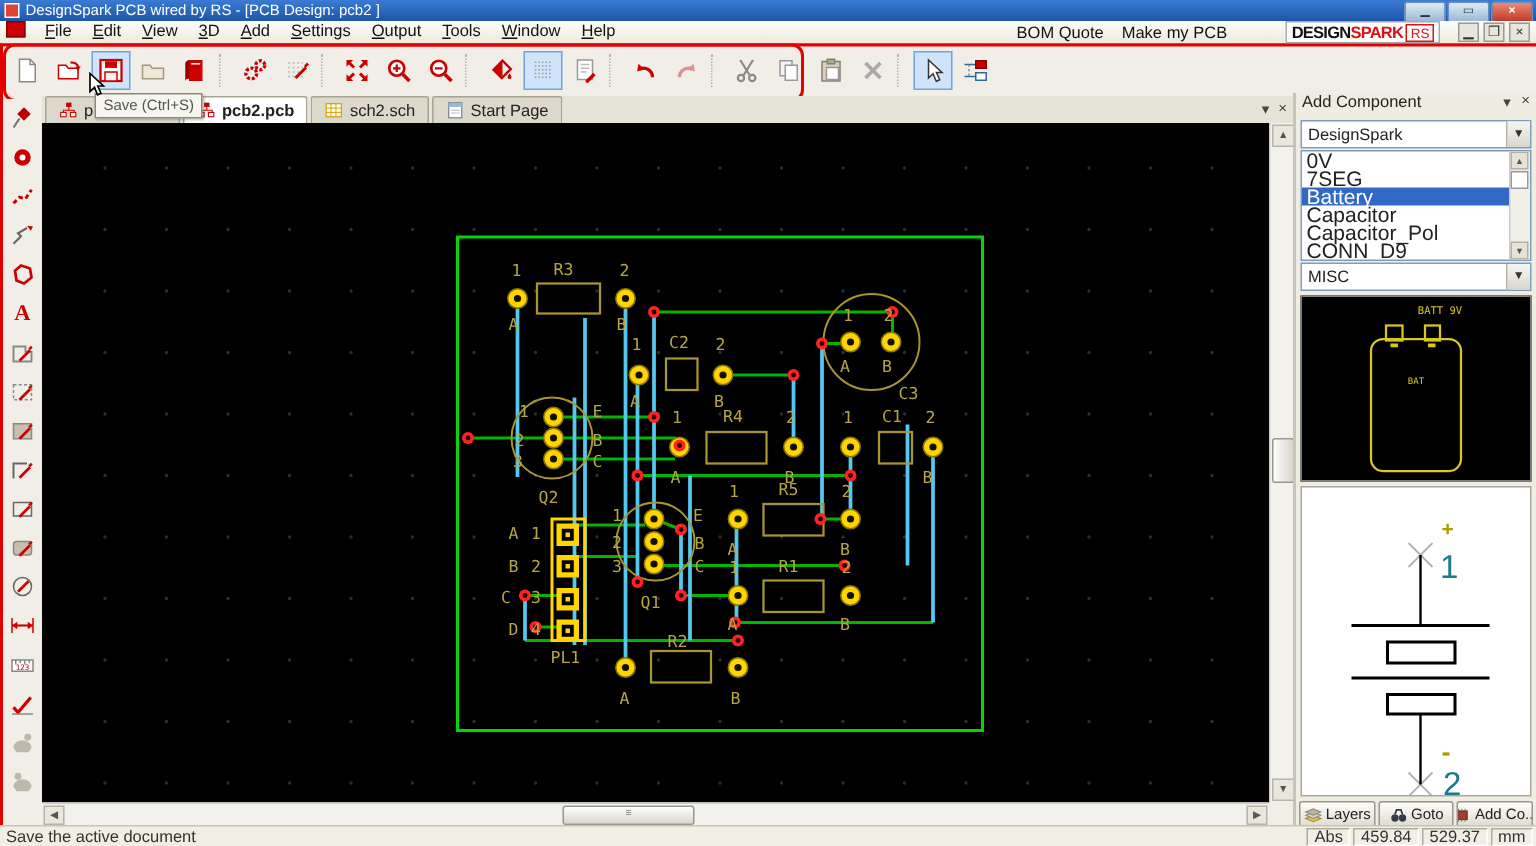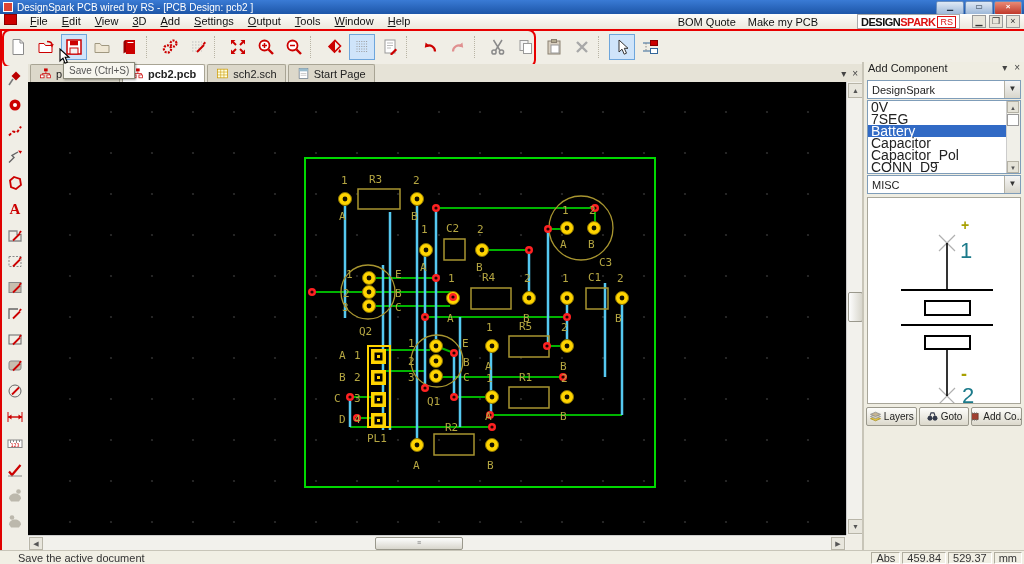--- a/index.html
+++ b/index.html
@@ -67,21 +67,21 @@
   .clist .sb{position:absolute;right:0;top:0;width:13px;height:100%;background:#f0efe8;border-left:1px solid #ccc;}
   .clist .sb div{position:absolute;left:0;width:12px;height:12px;background:#e5e3d8;border:1px solid #b5b2a5;font-size:6px;text-align:center;line-height:12px;color:#555;box-sizing:border-box;}
   .preview-fp{margin:3px 3px 0 3px;height:122px;background:#000;border:1px solid #808080;position:relative;}
   .preview-sym{margin:3px 3px 0 3px;height:205px;background:#fff;border:1px solid #a8a69a;position:relative;}
   .preview-fp svg,.preview-sym svg{position:absolute;left:0;top:0;width:100%;height:100%;}
   .pbtns{display:flex;gap:2px;margin:3px 2px 0 2px;}
   .pbtn{flex:1;height:17px;background:linear-gradient(#fdfdfb,#dcd9cc);border:1px solid #9a988c;border-radius:2px;display:flex;align-items:center;justify-content:center;gap:2px;font-size:10px;white-space:nowrap;overflow:hidden;}
   .pbtn svg{width:13px;height:13px;flex:none;}
   
   .statusbar{position:absolute;left:0;top:550px;width:1024px;height:14px;background:#f1efe4;border-top:1px solid #c8c5b8;display:flex;align-items:center;font-size:11px;color:#333;}
-  .statusbar .msg{padding-left:18px;}
+  .statusbar .msg{padding-left:4px;}
   .statusbar .segs{margin-left:auto;display:flex;height:12px;margin-right:2px;}
   .seg{border:1px solid;border-color:#b0ad9f #fff #fff #b0ad9f;padding:0 4px;line-height:11px;margin-left:2px;background:#f1efe4;}
 </style>
 </head>
 <body>
 
 <div class="screen">
 
   <div class="titlebar">
     <span class="ticon"></span>
@@ -889,20 +889,31 @@
         <div class="sb">
           <div style="top:0;">▲</div>
           <div style="top:13px;border-color:#999;background:#fff;"></div>
           <div style="bottom:0;">▼</div>
         </div>
       </div>
     <div class="combo">
       <span>MISC</span>
       <span class="drop">▼</span>
     </div>
+    <div class="preview-fp">
+        <svg id="fpsvg" viewBox="0 0 152 122">
+          <rect x="46" y="28" width="60" height="88" rx="8" fill="none" stroke="#d8c820" stroke-width="1.5"></rect>
+          <rect x="56" y="19" width="11" height="10" fill="none" stroke="#d8c820" stroke-width="1.5"></rect>
+          <rect x="82" y="19" width="10" height="10" fill="none" stroke="#d8c820" stroke-width="1.5"></rect>
+          <rect x="59" y="31" width="5" height="2.5" fill="#d8c820"></rect>
+          <rect x="84" y="31" width="5" height="2.5" fill="#d8c820"></rect>
+          <text x="92" y="11" fill="#d8c820" font-size="7" text-anchor="middle" font-family="DejaVu Sans Mono, monospace">BATT 9V</text>
+          <text x="76" y="58" fill="#d8c820" font-size="6" text-anchor="middle" font-family="DejaVu Sans Mono, monospace">BAT</text>
+        </svg>
+      </div>
     <div class="preview-sym">
         <svg id="symsvg" viewBox="0 0 152 205">
           <path d="M71 37l16 16M87 37l-16 16" stroke="#b0b0b0" stroke-width="1.2"></path>
           <path d="M71 190l16 16M87 190l-16 16" stroke="#b0b0b0" stroke-width="1.2"></path>
           <line x1="79" y1="45" x2="79" y2="92" stroke="#000" stroke-width="1.6"></line>
           <line x1="33" y1="92" x2="125" y2="92" stroke="#000" stroke-width="2"></line>
           <rect x="57" y="103" width="45" height="14" fill="none" stroke="#000" stroke-width="2"></rect>
           <line x1="33" y1="127" x2="125" y2="127" stroke="#000" stroke-width="2"></line>
           <rect x="57" y="138" width="45" height="13" fill="none" stroke="#000" stroke-width="2"></rect>
           <line x1="79" y1="151" x2="79" y2="198" stroke="#000" stroke-width="1.6"></line>

